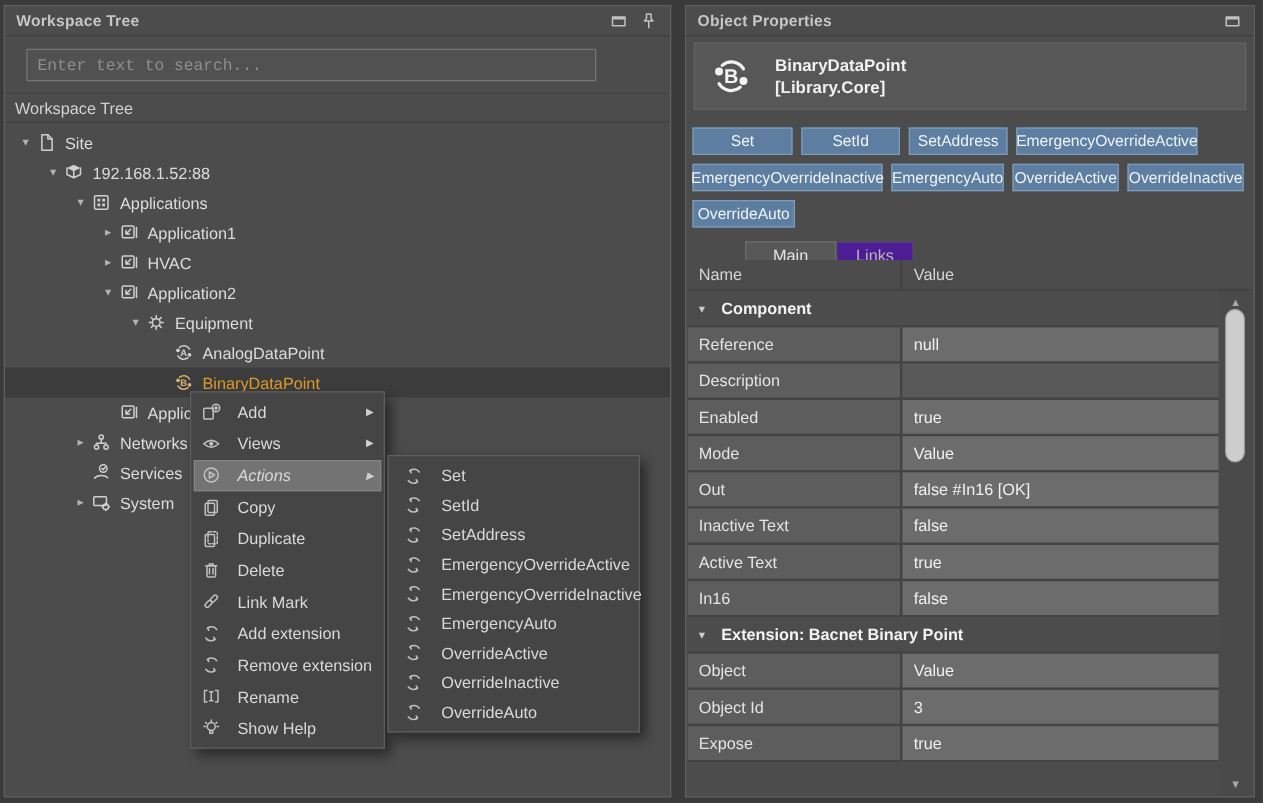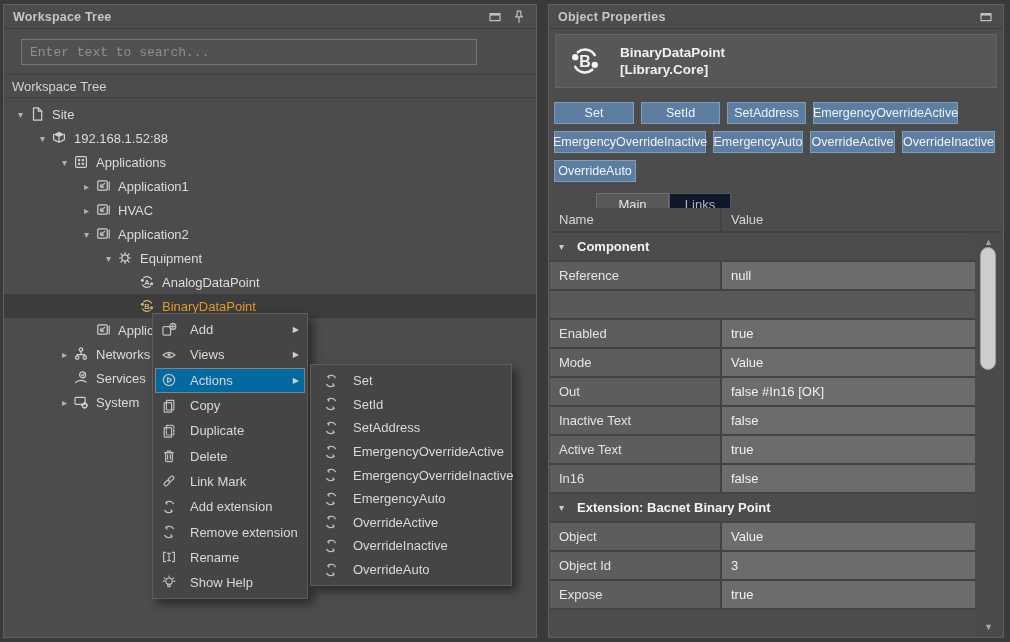--- a/index.html
+++ b/index.html
@@ -32,42 +32,42 @@
   .ticon { width:17px; height:16px; flex:0 0 17px; display:inline-flex; align-items:center; color:#d0d0d0; margin-right:6px; }
   .trow.sel .ticon { color:#d8b070; }
 
   
   .ctx-menu { position:absolute; left:152px; top:313px; width:156px; background:#454545;
               border:1px solid #5e5e5e; box-shadow:5px 5px 9px rgba(0,0,0,.45); padding:3px 2px; z-index:30; }
   .mi { height:25.3px; display:flex; align-items:center; font-size:13px; color:#d9d9d9; padding:0 4px 0 6px; position:relative; }
   .mi .micon { width:17px; height:16px; display:inline-flex; align-items:center; color:#c0c0c0; margin-right:12px; flex:0 0 17px; }
   .mi .mlabel { flex:1; }
   .mi .marrow { font-size:8px; color:#cfcfcf; padding-right:2px; }
-  .mi.hl { background:#0369a1; outline:1px solid #828282; outline-offset:-1px; }
+  .mi.hl { background:#737373; outline:1px solid #828282; outline-offset:-1px;font-style:italic; }
   .ctx-submenu { position:absolute; left:310px; top:364px; width:202px; background:#454545;
                  border:1px solid #5e5e5e; box-shadow:5px 5px 9px rgba(0,0,0,.45); padding:4px 2px; z-index:31; }
   .smi { height:23.6px; display:flex; align-items:center; font-size:13px; color:#d9d9d9; padding:0 4px 0 10px; }
   .smi .micon { width:17px; height:16px; display:inline-flex; align-items:center; color:#c0c0c0; margin-right:13px; flex:0 0 17px; }
 
   
   .obj-card { margin:5px 6px 0 6px; height:54px; background:#575757; border:1px solid #646464;
               display:flex; align-items:center; padding-left:12px; }
   .obj-icon { width:34px; height:34px; color:#f2f2f2; display:inline-flex; }
   .obj-titles { margin-left:18px; }
   .obj-name, .obj-lib { font-size:13.5px; font-weight:bold; color:#f0f0f0; line-height:17px; }
 
   .btns { margin:14px 0 0 5px; width:452px; display:flex; flex-wrap:wrap; }
   .abtn { height:22px; margin:0 7px 7px 0; background:#5d7ea1; border:1px solid #7e9dbb;
           color:#eef3f8; font-size:12.5px; font-family:"Liberation Sans", sans-serif; cursor:default;
           display:inline-flex; align-items:center; justify-content:center; }
 
   .tabs { margin:4px 0 0 4px; height:22px; display:flex;padding-left:43px; }
   .tab { height:22px; display:flex; align-items:center; justify-content:center; font-size:13px; cursor:default; }
   .tab.active { width:73px; background:#585858; border:1px solid #6e6e6e; border-bottom:none; color:#e4e4e4; }
-  .tab.inactive { width:62px; background:#0f172a; border:1px solid #575757; border-bottom:none; color:#b8b8b8; }
+  .tab.inactive { width:62px; background:#4c1d95; border:1px solid #575757; border-bottom:none; color:#b8b8b8; }
 
   .proptable { position:absolute; left:1px; right:1px; top:203px; bottom:1px; overflow:hidden; background:#4c4c4c; }
   .pt-header { height:25px; display:flex; border-bottom:2px solid #434343; font-size:13px; color:#d6d6d6; }
   .pt-header .h-name { width:172px; padding:4px 0 0 9px; border-right:2px solid #424242; }
   .pt-header .h-value { flex:1; padding:4px 0 0 9px; }
   .prow { display:flex; height:29px; margin-right:27px; }
   .prow .cell { border-bottom:2px solid #434343; font-size:13px; display:flex; align-items:center; }
   .prow .name  { width:172px; background:#5d5d5d; color:#e4e4e4; padding-left:9px; border-right:2px solid #424242; }
   .prow .value { flex:1; background:#6c6c6c; color:#f1f1f1; padding-left:9px; }
   .prow .value.empty { background:#595959; }
@@ -310,20 +310,21 @@
       <div id="pt-body">
           <div class="prow section">
             <span class="sec-arrow">▾</span>
             <span class="sec-label">Component</span>
           </div>
           <div class="prow">
             <div class="cell name">Reference</div>
             <div class="cell value">null</div>
           </div>
           <div class="prow">
+            <div class="cell name">Description</div>
             <div class="cell value empty"></div>
           </div>
           <div class="prow">
             <div class="cell name">Enabled</div>
             <div class="cell value">true</div>
           </div>
           <div class="prow">
             <div class="cell name">Mode</div>
             <div class="cell value">Value</div>
           </div>

